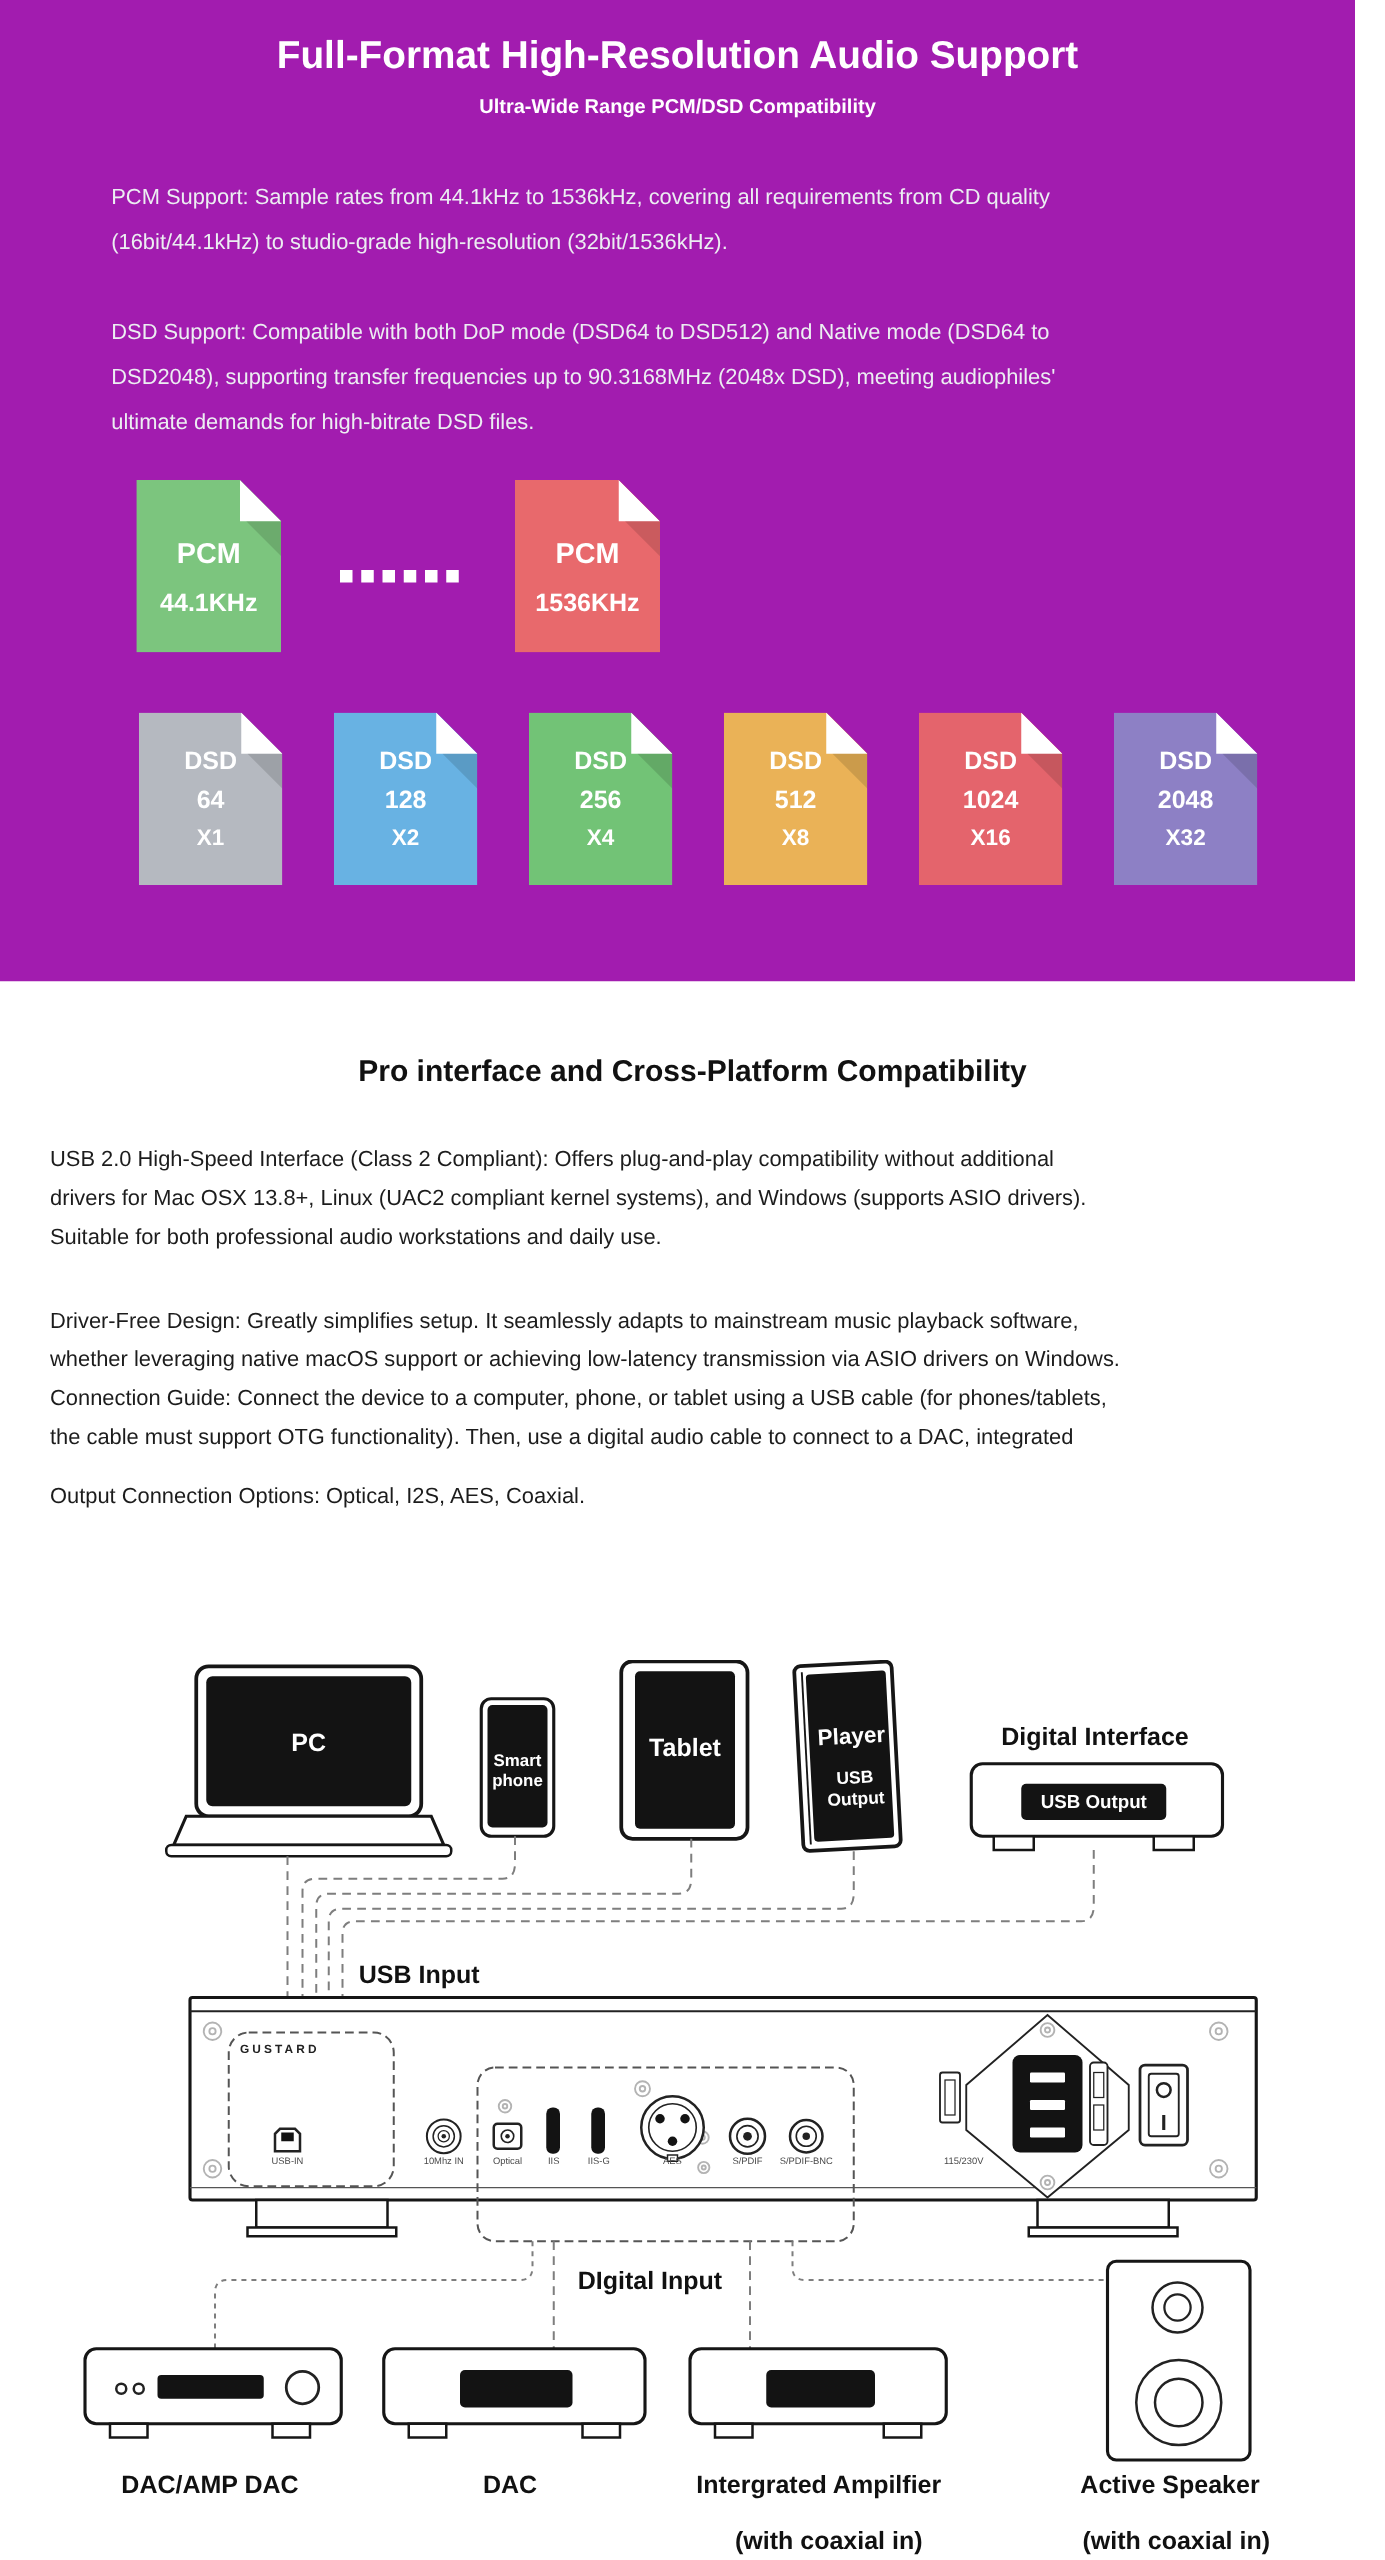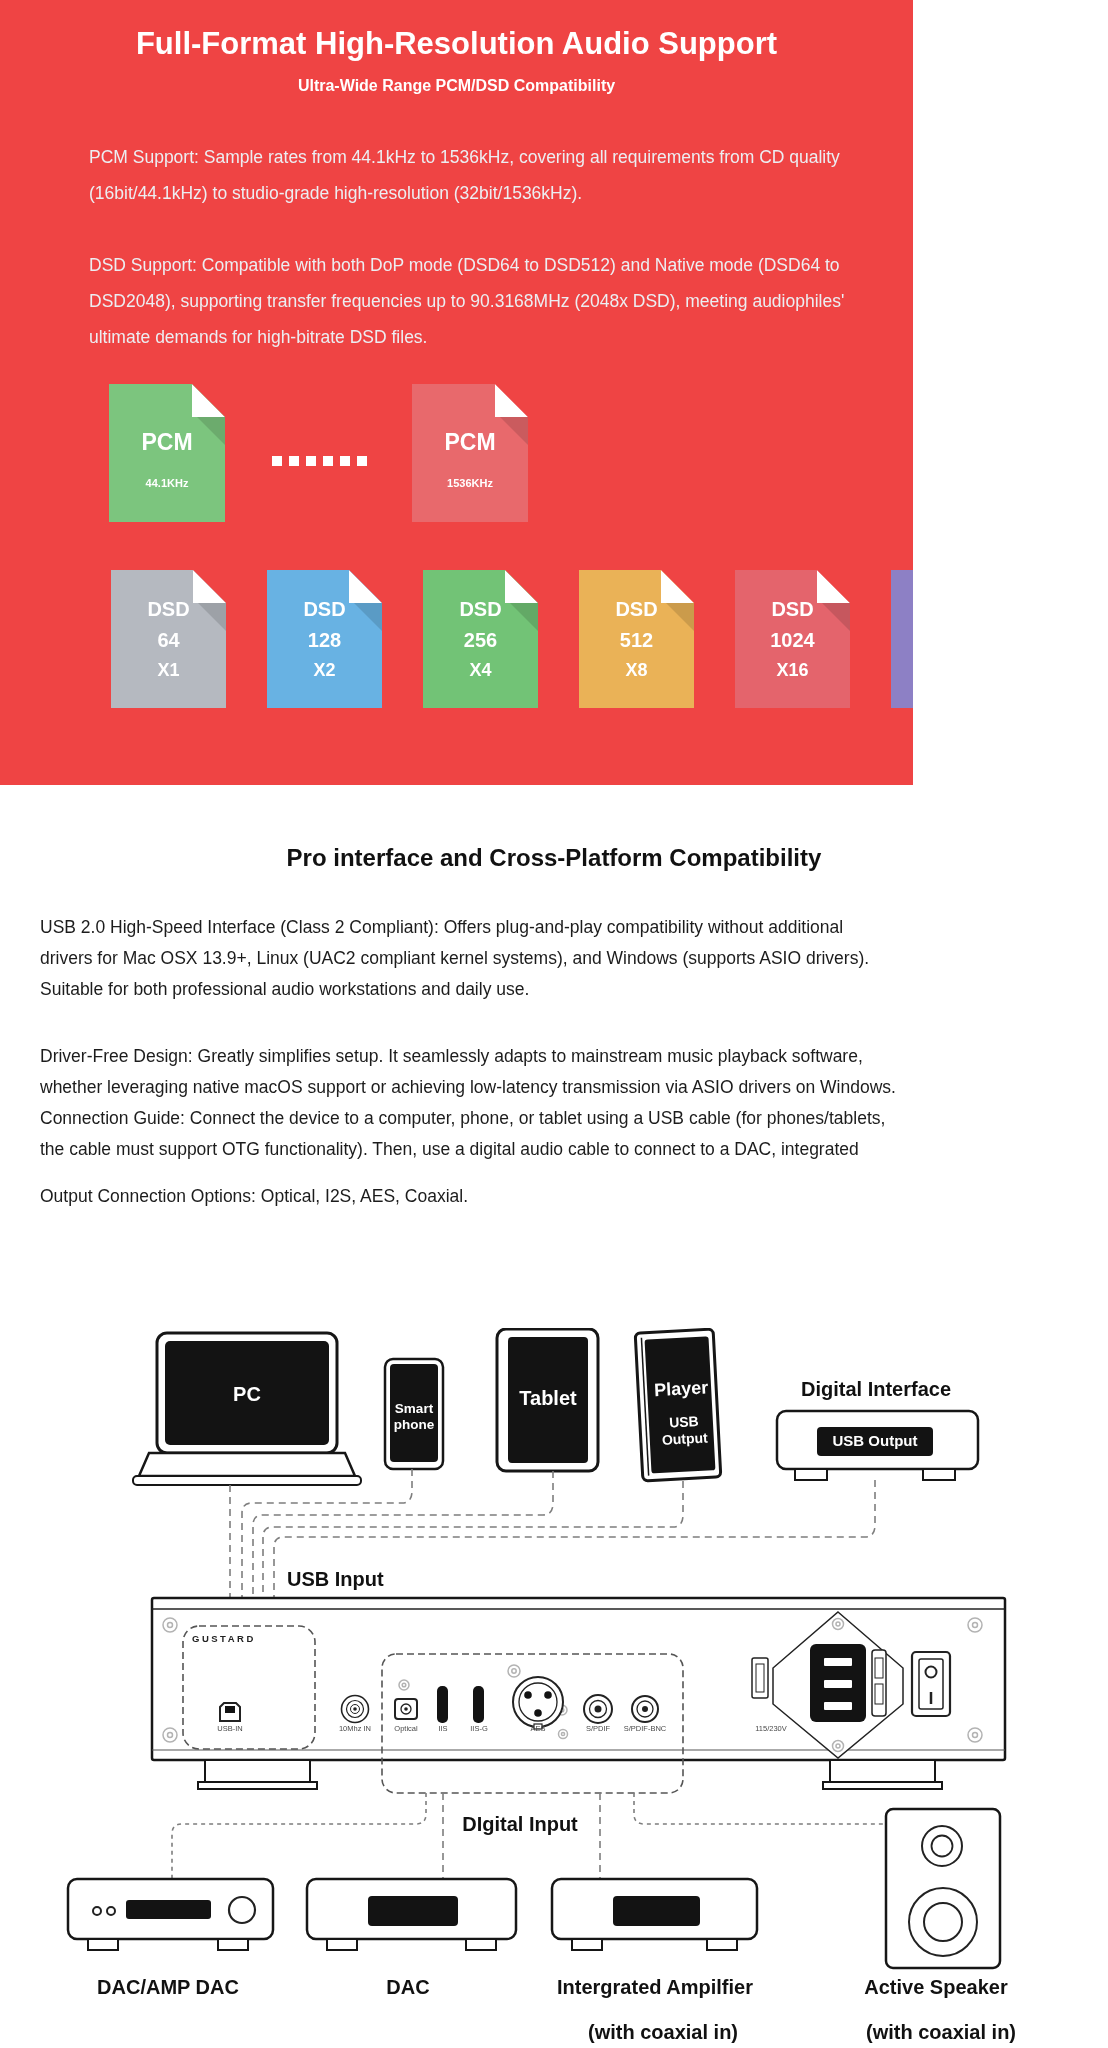--- a/index.html
+++ b/index.html
@@ -1,33 +1,33 @@
 <!DOCTYPE html>
 <html><head>
 <meta charset="utf-8">
 <style>
   html,body{margin:0;padding:0;background:#fff;}
   #page{width:1108px;height:2048px;position:relative;font-family:"Liberation Sans","DejaVu Sans",sans-serif;overflow:hidden;background:#fff;}
 
   
-  #hero{position:relative;width:913px;height:785px;background:#ef4444;overflow:hidden;}
+  #hero{position:relative;width:1084px;height:785px;background:#a21caf;overflow:hidden;}
   #hero .title{margin:24px 0 0;text-align:center;color:#fff;font-size:31px;line-height:40px;font-weight:700;}
   #hero .subtitle{margin:7px 0 0;text-align:center;color:#fff;font-size:16px;line-height:30px;font-weight:700;}
   #hero .para{margin:36px 70px 0 89px;color:#eceef2;font-size:17.5px;}
   #hero .para.first{margin-top:38px;}
   #hero .line{line-height:36px;white-space:nowrap;}
 
   .file-icon{position:absolute;width:116px;height:138px;color:#fff;text-align:center;
     clip-path:polygon(0 0,calc(100% - 33px) 0,100% 33px,100% 100%,0 100%);}
   .file-icon .fold{position:absolute;top:0;right:0;width:0;height:0;
     border-right:33px solid transparent;border-bottom:33px solid #fff;}
   .file-icon .shade{position:absolute;top:33px;right:0;width:0;height:0;
     border-left:28px solid transparent;border-top:28px solid rgba(0,0,0,0.13);}
   .file-icon .flabel{margin-top:44px;font-size:23px;line-height:28px;font-weight:700;}
-  .file-icon .fvalue{margin-top:16px;font-size:11px;line-height:22px;font-weight:700;}
+  .file-icon .fvalue{margin-top:16px;font-size:20px;line-height:22px;font-weight:700;}
   .dsd .l1{margin-top:26px;font-size:20px;line-height:26px;font-weight:700;}
   .dsd .l2{margin-top:5px;font-size:20px;line-height:26px;font-weight:700;}
   .dsd .l3{margin-top:5px;font-size:18px;line-height:24px;font-weight:700;}
   #dots{position:absolute;left:272px;top:456px;display:flex;gap:7px;}
   #dots span{width:10px;height:10px;background:#fff;display:block;}
 
   
   #usbsec{position:relative;width:1108px;height:1263px;background:#fff;}
   #usbsec .heading{margin:56px 0 16px;text-align:center;color:#111;font-size:24px;line-height:34px;font-weight:700;}
   #usbsec .para{margin:37px 28px 0 40px;color:#1c1c1c;font-size:17.5px;}
@@ -131,21 +131,21 @@
       <div class="l2">2048</div>
       <div class="l3">X32</div>
     </div>
   </section>
 
   <section id="usbsec">
     <div class="heading">Pro interface and Cross-Platform Compatibility</div>
 
     <div class="para">
       <div class="line">USB 2.0 High-Speed Interface (Class 2 Compliant): Offers plug-and-play compatibility without additional</div>
-      <div class="line">drivers for Mac OSX 13.9+, Linux (UAC2 compliant kernel systems), and Windows (supports ASIO drivers).</div>
+      <div class="line">drivers for Mac OSX 13.8+, Linux (UAC2 compliant kernel systems), and Windows (supports ASIO drivers).</div>
       <div class="line">Suitable for both professional audio workstations and daily use.</div>
     </div>
     <div class="para p2">
       <div class="line">Driver-Free Design: Greatly simplifies setup. It seamlessly adapts to mainstream music playback software,</div>
       <div class="line">whether leveraging native macOS support or achieving low-latency transmission via ASIO drivers on Windows.</div>
       <div class="line">Connection Guide: Connect the device to a computer, phone, or tablet using a USB cable (for phones/tablets,</div>
       <div class="line">the cable must support OTG functionality). Then, use a digital audio cable to connect to a DAC, integrated</div>
     </div>
     <div class="para p3">
       <div class="line">Output Connection Options: Optical, I2S, AES, Coaxial.</div>

